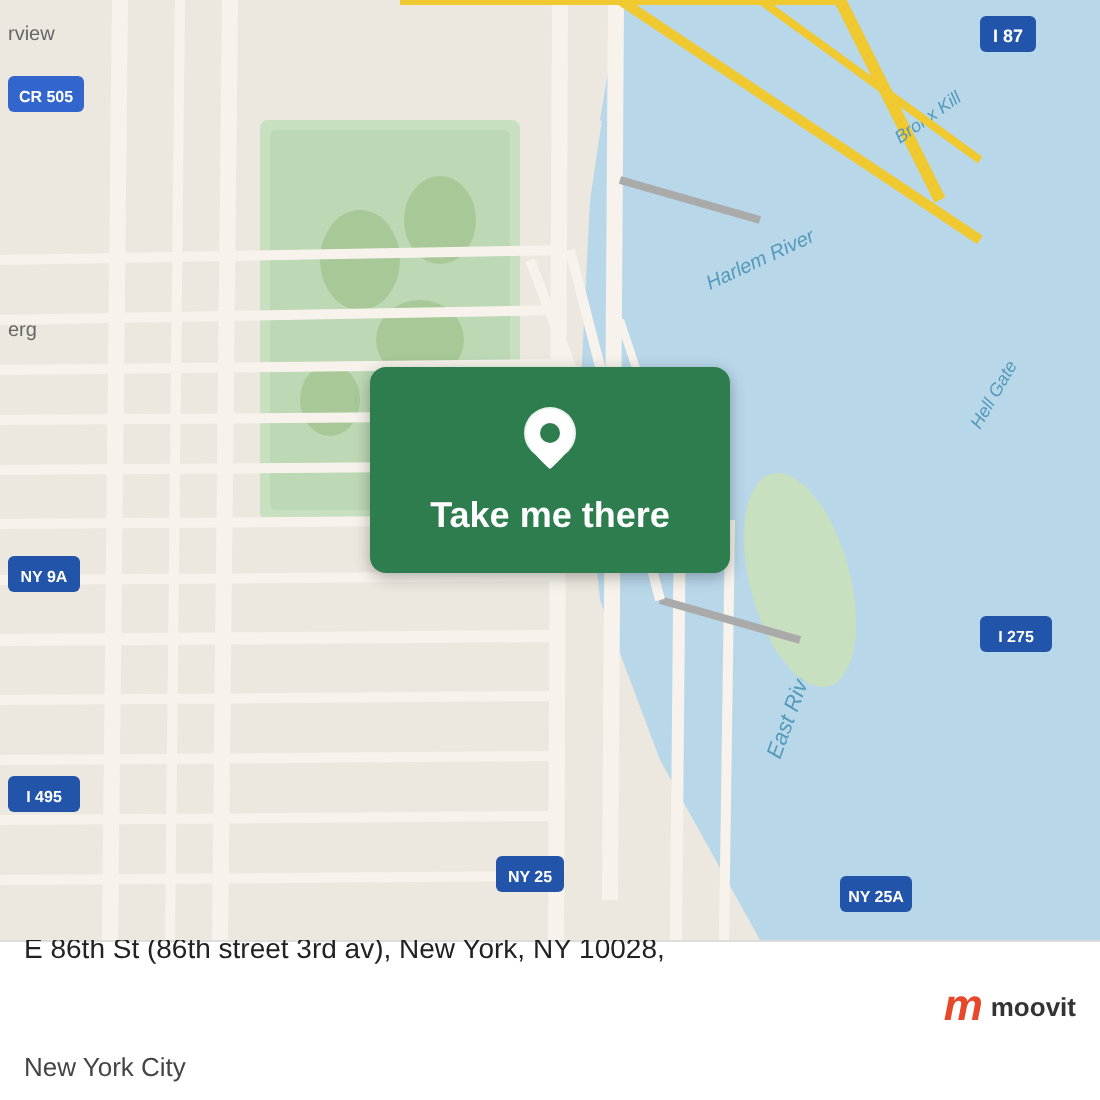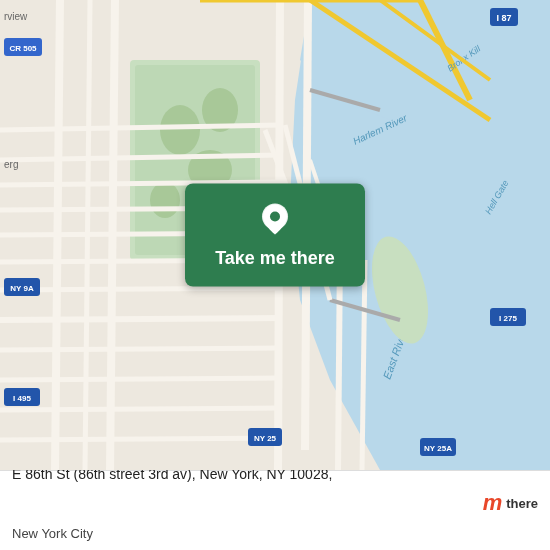--- a/index.html
+++ b/index.html
@@ -206,15 +206,15 @@
   </button>
 </div>
 
 <div id="bottom-bar">
   <div id="address-block">
     <div id="address-text">E 86th St (86th street 3rd av), New York, NY 10028,</div>
     <div id="city-text">New York City</div>
   </div>
   <div id="moovit-logo">
     <span class="moovit-m">m</span>
-    <span class="moovit-text">there</span>
+    <span class="moovit-text">moovit</span>
   </div>
 </div>
 
 </body></html>

